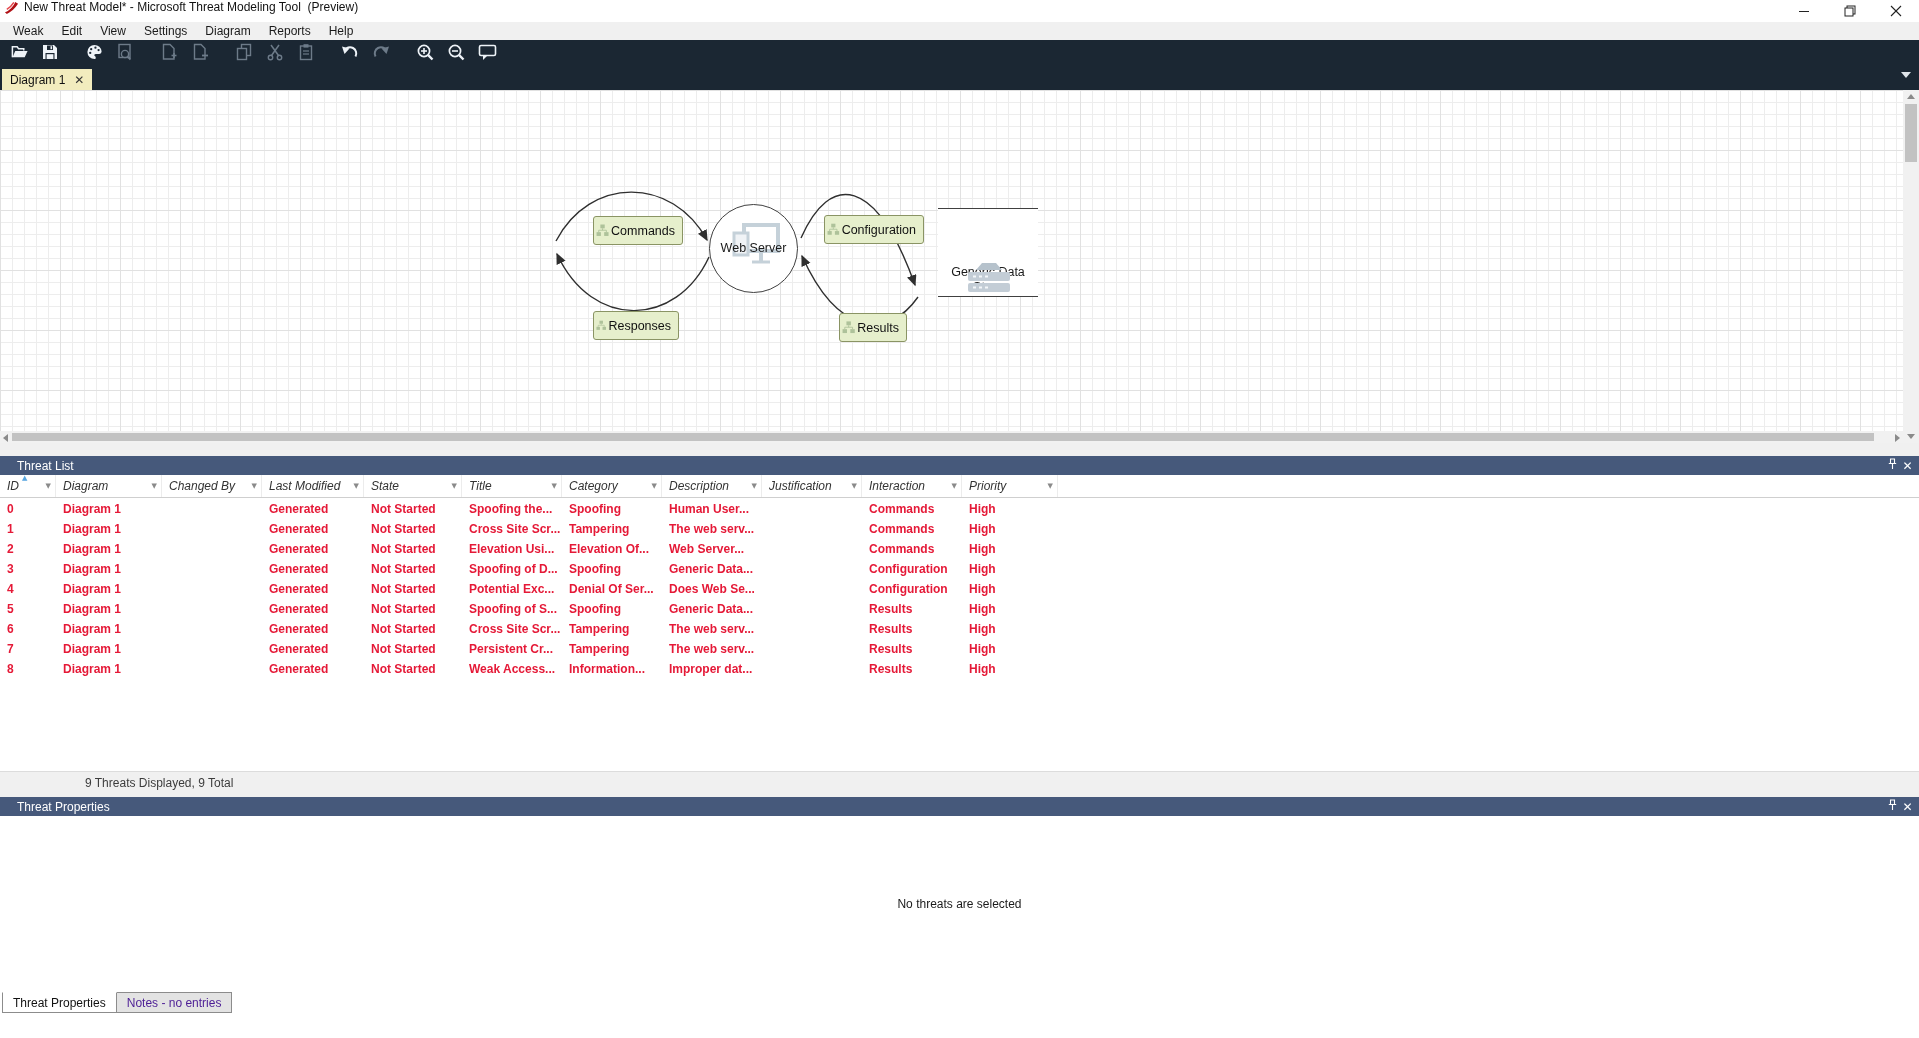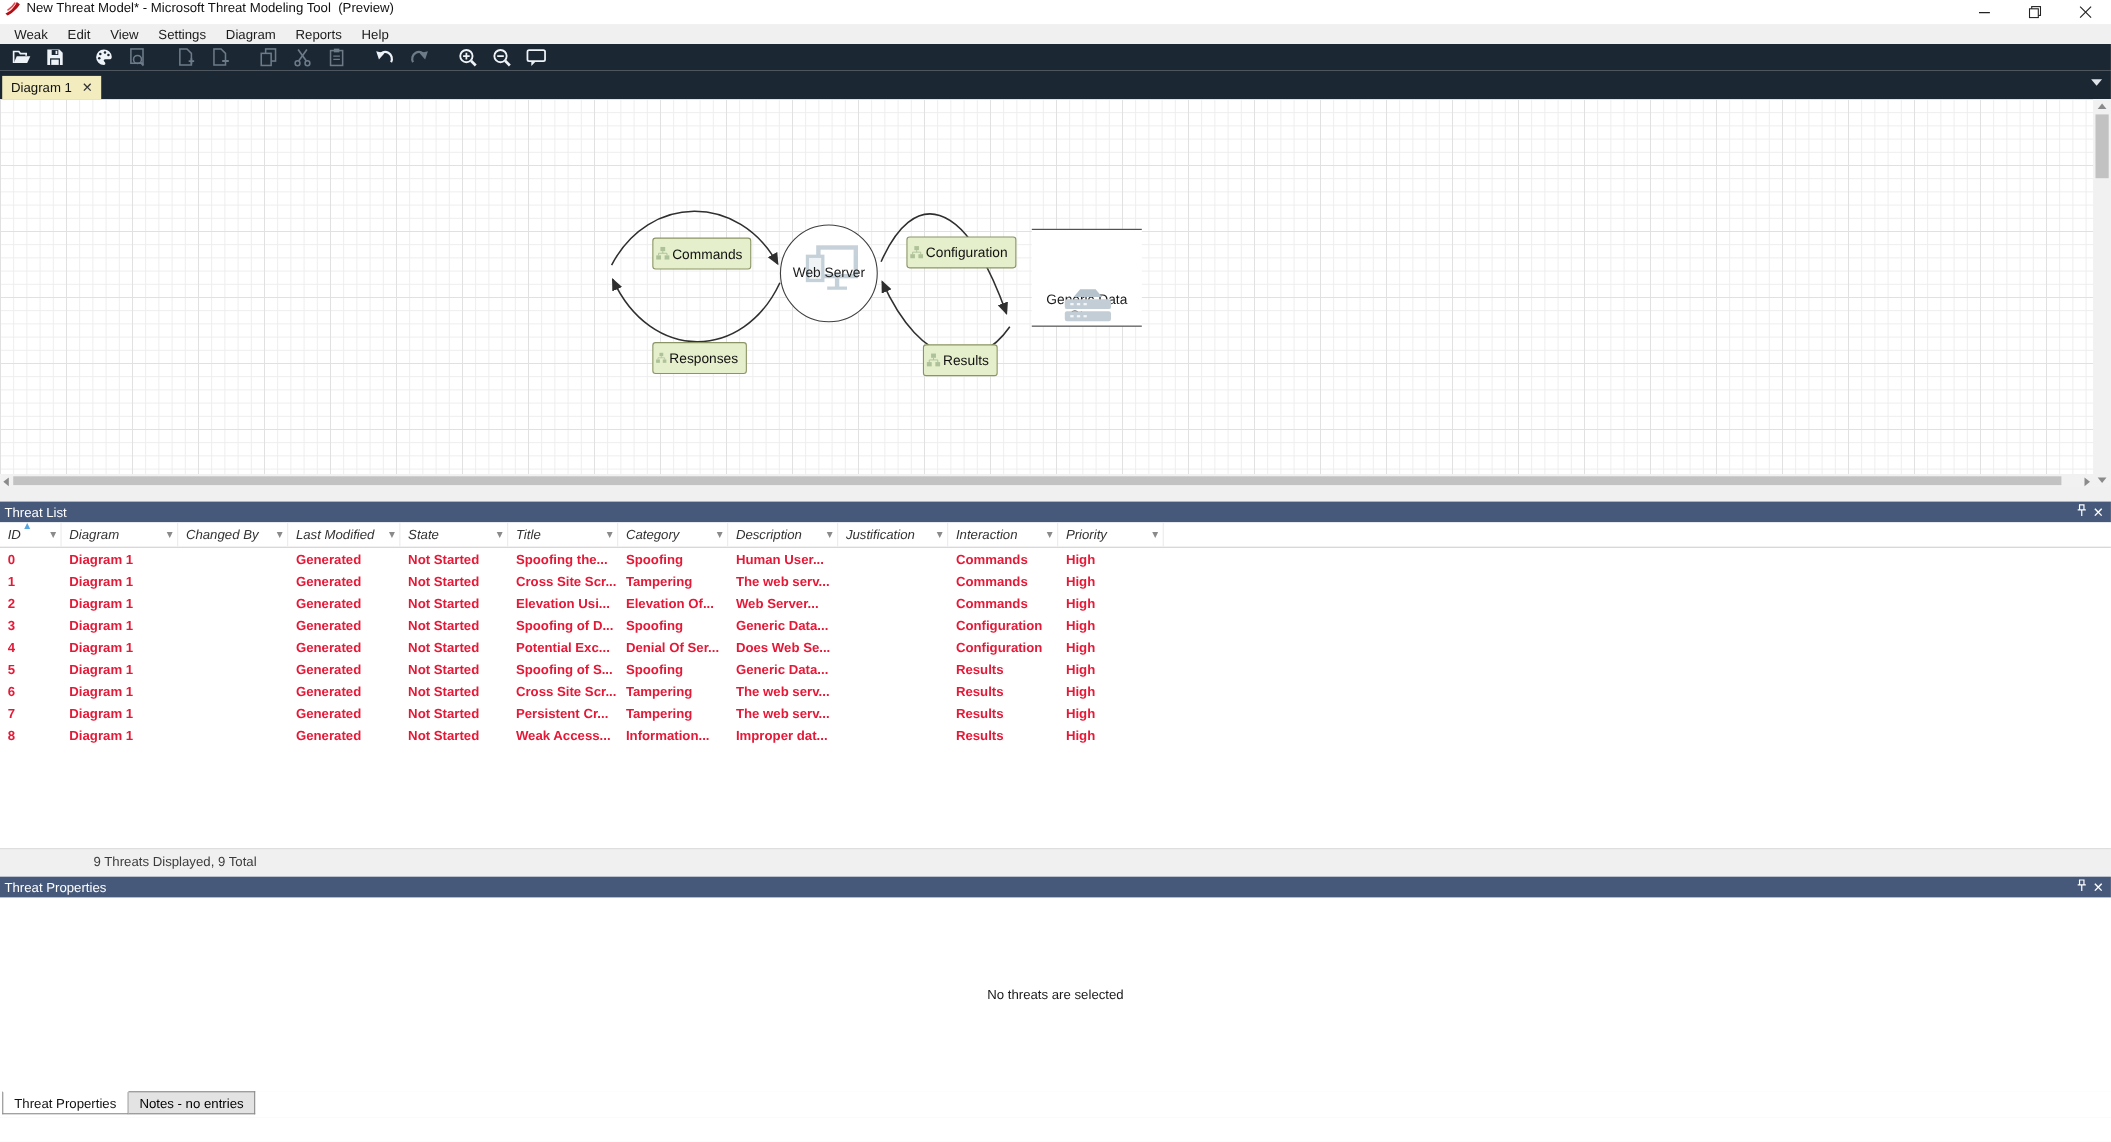--- a/index.html
+++ b/index.html
@@ -74,21 +74,21 @@
   #vs-up   { left:4px; top:4px;  border-left:4px solid transparent; border-right:4px solid transparent; border-bottom:5px solid #8a8a8a; }
   #vs-down { left:4px; bottom:4px; border-left:4px solid transparent; border-right:4px solid transparent; border-top:5px solid #8a8a8a; }
   #canvas-hscroll { position:absolute; left:0; top:431px; width:1903px; height:12px; background:#f1f1f1; }
   #canvas-hscroll .thumb { position:absolute; left:12px; top:2px; width:1862px; height:8px; background:#c2c2c2; }
   #hs-left  { left:3px; top:3px; border-top:4px solid transparent; border-bottom:4px solid transparent; border-right:5px solid #8a8a8a; }
   #hs-right { right:3px; top:3px; border-top:4px solid transparent; border-bottom:4px solid transparent; border-left:5px solid #8a8a8a; }
 
   
   .panel-bar { position:absolute; left:0; width:1919px; height:19px; background:#46597b;
                display:flex; align-items:center; padding-left:4px; }
-  .panel-bar .bar-title { font-size:12px; color:#fff; }
+  .panel-bar .bar-title { font-size:12px; color:#fff;margin-left:13px; }
   .bar-tools { margin-left:auto; display:flex; align-items:center; padding-right:4px; }
   .bar-tools .tool { color:#fff; font-size:12px; width:15px; text-align:center; }
   #threatlist-bar { top:456px; }
   #threatlist-body { position:absolute; left:0; top:475px; width:1919px; height:296px; background:#fff; }
 
   #tl-header { position:absolute; left:0; top:0; width:1919px; height:23px; background:#fff;
                border-bottom:1px solid #cfcfcf; display:flex; }
   .hcell { position:relative; display:flex; align-items:center; justify-content:space-between;
            font-size:12px; color:#333; padding:0 4px 0 7px; border-right:1px solid #ececec;font-style:italic; }
   .hcell .flt { font-family:"DejaVu Sans",sans-serif; font-size:7px; color:#8a8a8a; margin-left:3px; }
@@ -108,21 +108,21 @@
   
   #props-bar { top:797px; }
   #props-body { position:absolute; left:0; top:816px; width:1919px; height:176px; background:#fff;
                 display:flex; align-items:center; justify-content:center; }
   #props-empty { font-size:12px; color:#1a1a1a; }
   #bottom-tabs { position:absolute; left:0; top:992px; width:1919px; height:24px; background:#fff;
                  display:flex; align-items:flex-start; padding-left:2px; }
   .btab { font-size:12px; height:21px; display:flex; align-items:center; padding:0 10px;
           border:1px solid #8c8c8c; }
   .btab.active { background:#fff; border-top-color:#fff; color:#111; }
-  .btab.inactive { background:#e3e3e3; color:#000000; border-left:none; }
+  .btab.inactive { background:#e3e3e3; color:#4c1d95; border-left:none; }
   #below-tabs { position:absolute; left:0; top:1016px; width:1919px; height:22px; background:#fff; }
 </style>
 </head>
 <body>
 
 <div id="titlebar">
   <svg id="app-icon" viewBox="0 0 16 16">
     <path d="M1 13 C5 12 10 7 12 2 L15 4 C12 9 7 13 3 15 Z" fill="#b01116"></path>
     <path d="M3 10 C6 8 9 5 10.5 2.5" stroke="#e5484d" stroke-width="1.6" fill="none"></path>
   </svg>

